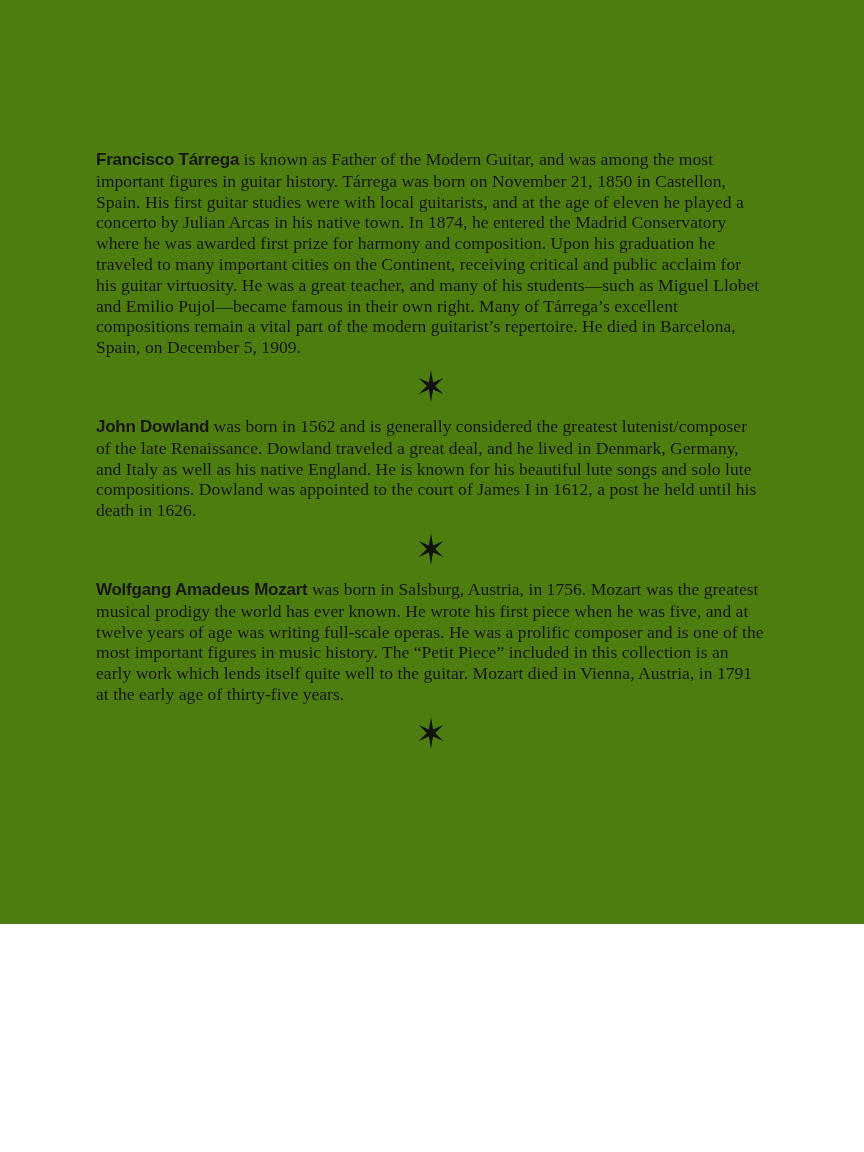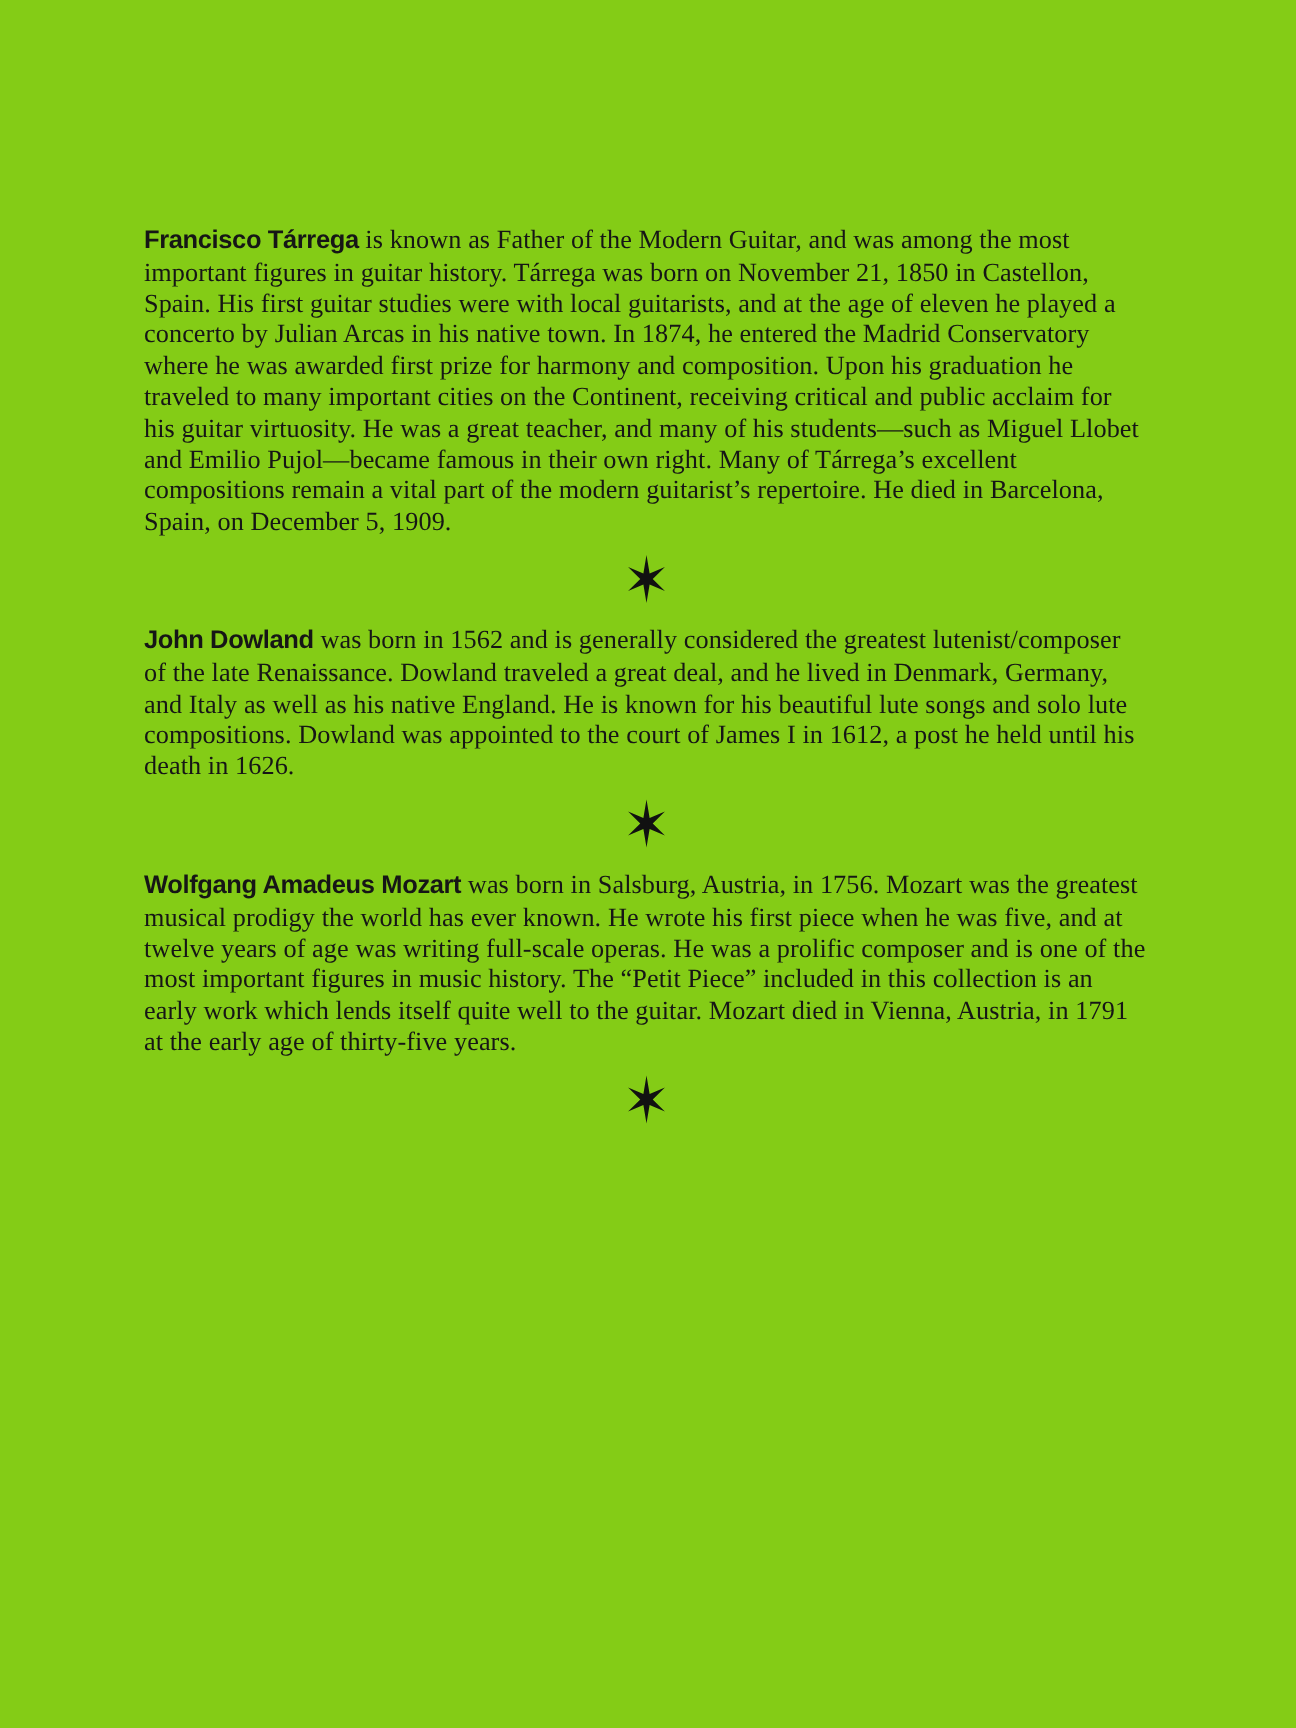--- a/index.html
+++ b/index.html
@@ -3,22 +3,22 @@
 <meta charset="utf-8">
 <style>
   html, body {
     margin: 0;
     padding: 0;
     background: #ffffff;
   }
   .page {
     position: relative;
     width: 864px;
-    height: 1152px;
-    background: #84cc16;
+    height: 924px;
+    background: #4d7c0f;
     box-sizing: border-box;
     padding: 149px 98px 0 96px;
     font-family: "Liberation Serif", serif;
     color: #161616;
     overflow: hidden;
   }
   .bio {
     margin: 0;
     font-size: 17.5px;
     line-height: 20.8px;

